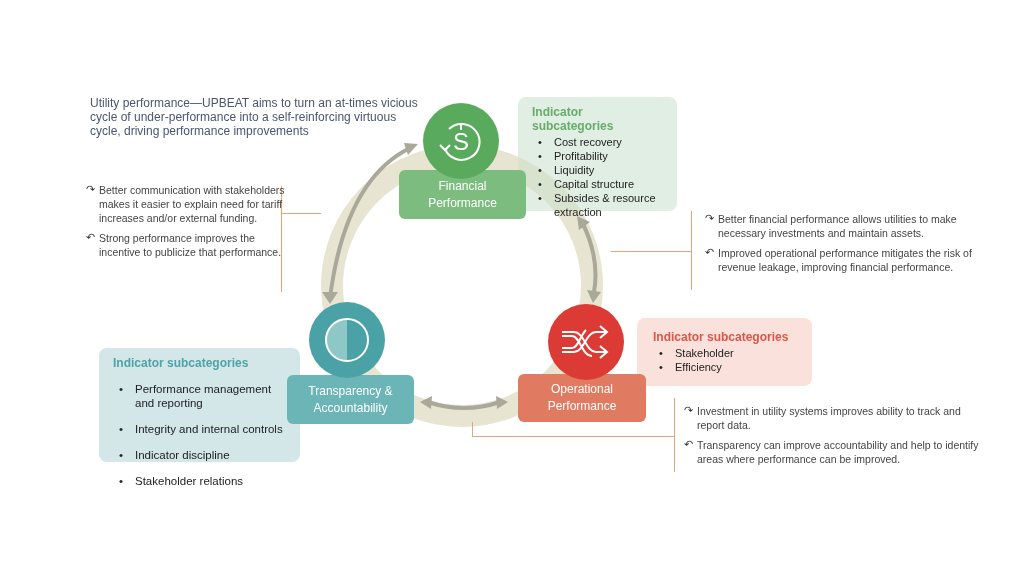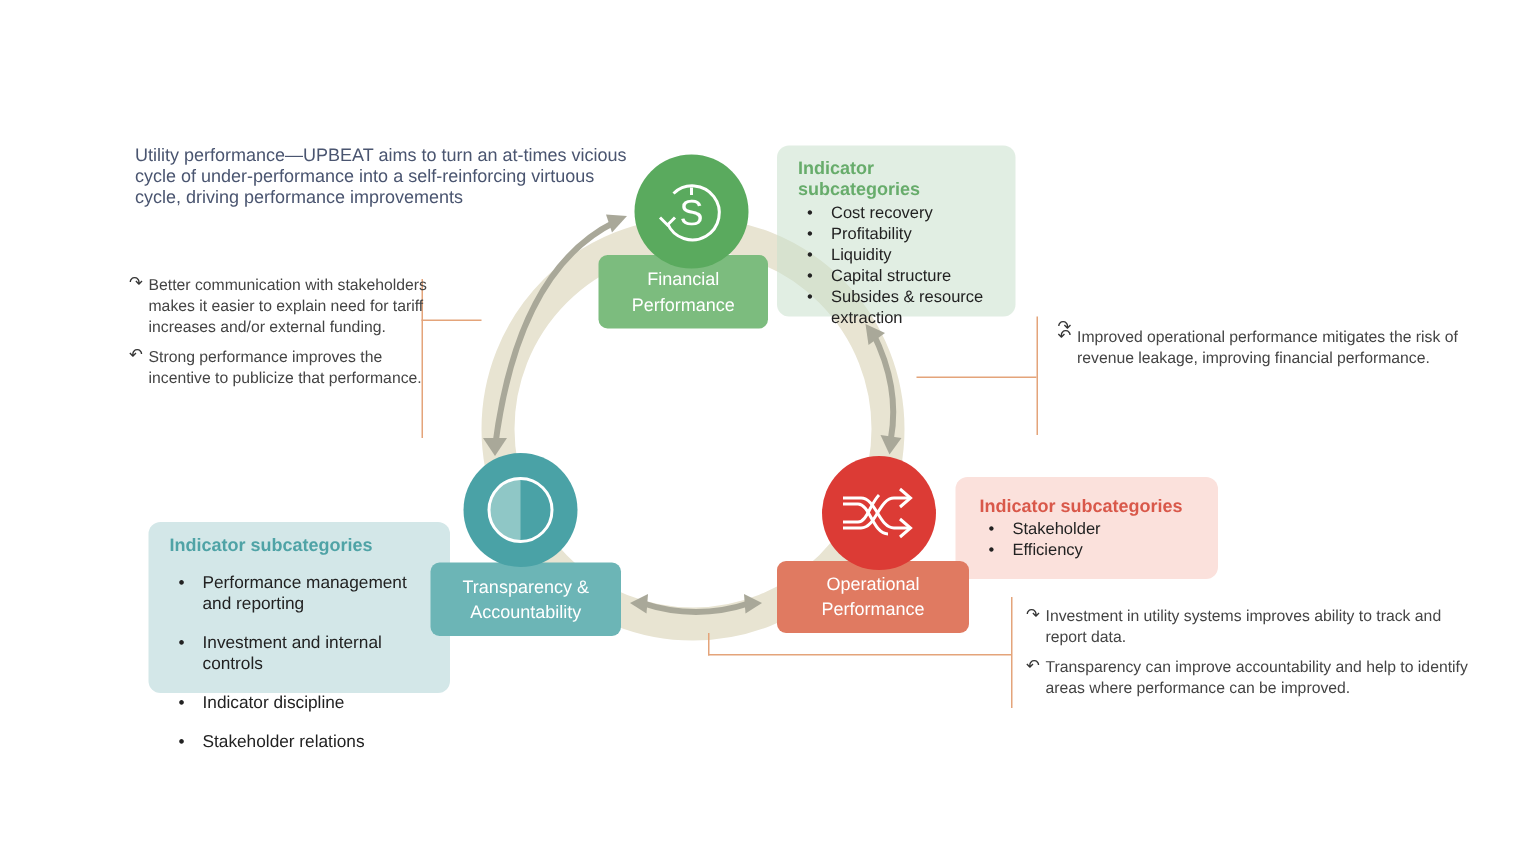--- a/index.html
+++ b/index.html
@@ -15,21 +15,21 @@
   .ind-box li::before { content:"•"; position:absolute; left:-8px; top:0; }
   .fin-box { left:518px; top:97px; width:159px; height:114px; background:rgba(200,224,204,0.55); }
   .fin-box h4 { color:#67ac6b; }
   .op-box { left:637px; top:318px; width:175px; height:68px; background:#fbe1dc; }
   .op-box h4 { color:#d9584a; }
   .tr-box { left:99px; top:348px; width:201px; height:114px; background:#d3e7e8; }
   .tr-box h4 { color:#4fa3a6; }
   .tr-box li { font-size:11.5px;margin-top:12px; }
   .label-box { position:absolute; border-radius:6px; color:#fff; font-size:12px; text-align:center; line-height:17px;
                display:flex; align-items:center; justify-content:center; }
-  .fin-label { left:399px; top:170px; width:113px; height:49px; background:#7cbc7e; }
+  .fin-label { left:399px; top:170px; width:127px; height:49px; background:#7cbc7e; }
   .tr-label { left:287px; top:375px; width:127px; height:49px; background:#6cb5b6; }
   .op-label { left:518px; top:374px; width:128px; height:48px; background:#e07a61; }
   .circle { position:absolute; border-radius:50%; display:flex; align-items:center; justify-content:center; }
   .c-fin { left:423px; top:103px; width:76px; height:76px; background:#5aaa5e; }
   .c-tr { left:309px; top:302px; width:76px; height:76px; background:#4aa2a6; }
   .c-op { left:548px; top:304px; width:76px; height:76px; background:#dc3b35; }
   .note { position:absolute; font-size:10.5px; color:#444; line-height:14px; }
   .note .item { position:relative; padding-left:13px; margin-bottom:6px; }
   .note .ico { position:absolute; left:0; top:-1px; font-size:11px; color:#333; }
   .vline { position:absolute; width:1px; background:#e4a47a; }
@@ -81,21 +81,21 @@
     <polyline points="9,34 14,39 19,34" fill="none" stroke="#fff" stroke-width="2"></polyline>
     <text x="30" y="39" text-anchor="middle" fill="#fff" font-size="24" font-family="Liberation Sans, sans-serif">S</text>
     <line x1="30" y1="14" x2="30" y2="19" stroke="#fff" stroke-width="2"></line>
   </svg>
 </div>
 
 <div class="ind-box tr-box">
   <h4>Indicator subcategories</h4>
   <ul>
     <li>Performance management and reporting</li>
-    <li>Investment and internal controls</li>
+    <li>Integrity and internal controls</li>
     <li>Indicator discipline</li>
     <li>Stakeholder relations</li>
   </ul>
 </div>
 <div class="label-box tr-label">
   <div><span>Transparency &amp;</span><br><span>Accountability</span></div>
 </div>
 <div class="circle c-tr">
   <svg width="50" height="50" viewBox="0 0 50 50">
     <path d="M25 4 A21 21 0 0 0 25 46 Z" fill="#8fc7c6"></path>
@@ -141,20 +141,21 @@
   </div>
   <div class="item">
     <span class="ico">↶</span>
     <span>Strong performance improves the incentive to publicize that performance.</span>
   </div>
 </div>
 
 <div class="note" style="left:705px;top:212px;width:290px;">
   <div class="item">
     <span class="ico">↷</span>
+    <span>Better financial performance allows utilities to make necessary investments and maintain assets.</span>
   </div>
   <div class="item">
     <span class="ico">↶</span>
     <span>Improved operational performance mitigates the risk of revenue leakage, improving financial performance.</span>
   </div>
 </div>
 
 <div class="note" style="left:684px;top:404px;width:300px;">
   <div class="item">
     <span class="ico">↷</span>

